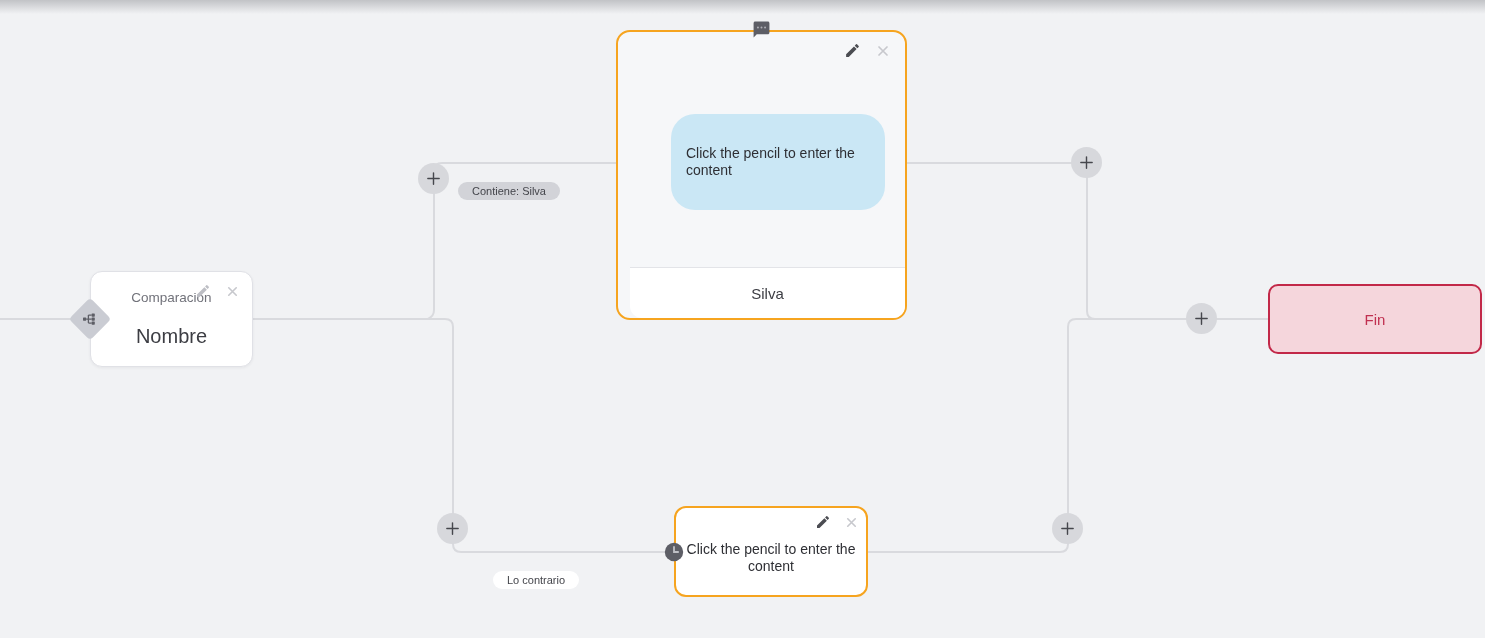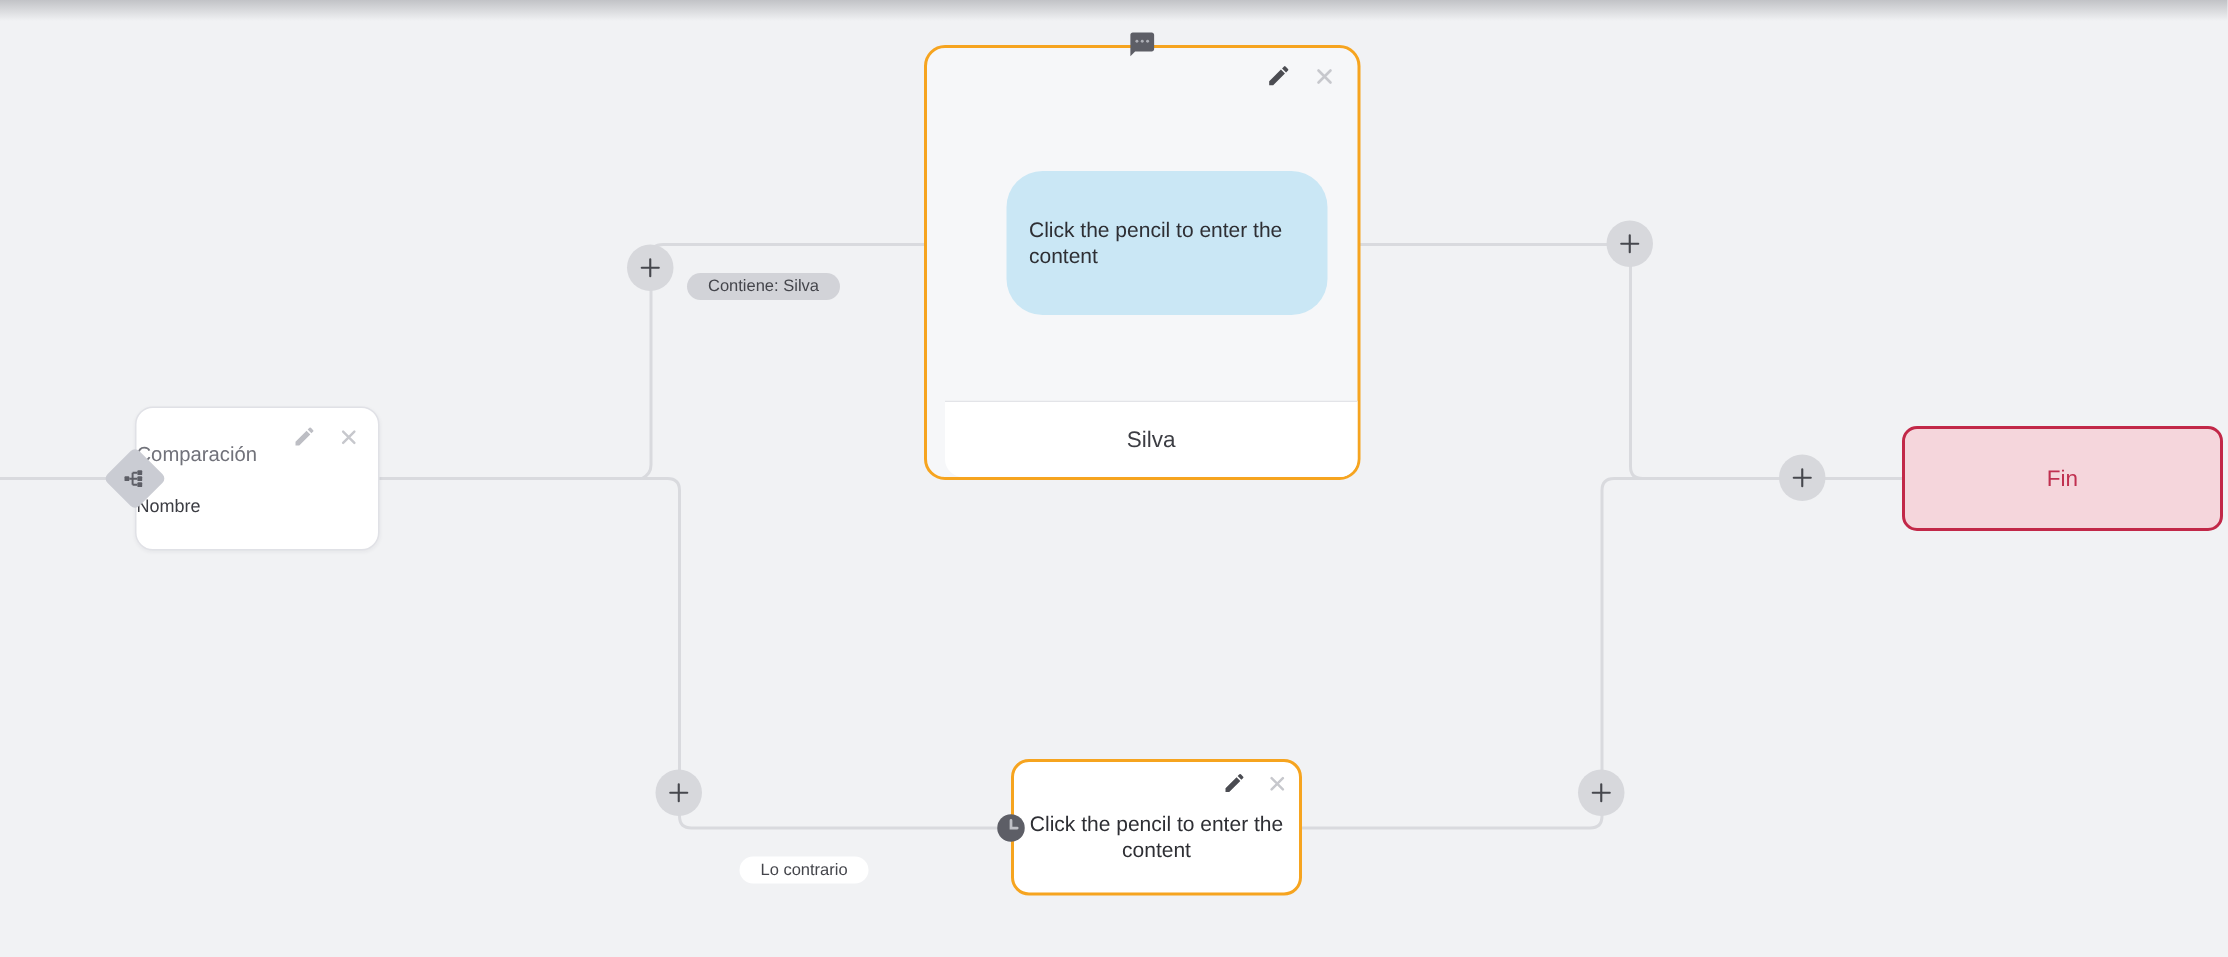--- a/index.html
+++ b/index.html
@@ -26,23 +26,23 @@
   .plus-btn svg { display:block; }
 
   
   .node { position:absolute; background:#fff; }
   .node-actions { position:absolute; display:flex; align-items:center; }
   .icon-btn { background:none; border:none; padding:0; cursor:pointer; display:flex; }
 
   
   .comparison-node { left:90px; top:271px; width:163px; height:96px; border:1.5px solid #e0e1e6;
     border-radius:12px; box-shadow:0 1px 3px rgba(40,42,50,.06);
-    display:flex; flex-direction:column; align-items:flex-start; justify-content:center; gap:20px; }
+    display:flex; flex-direction:column; align-items:center; justify-content:center; gap:20px; }
   .comparison-node .title { font-size:13.5px; color:#71727a; }
-  .comparison-node .subtitle { font-size:12px; color:#3c3d43; }
+  .comparison-node .subtitle { font-size:20px; color:#3c3d43; }
   .comparison-node .node-actions { top:11px; right:12px; gap:14px; }
 
   
   .message-node { left:616px; top:30px; width:291px; height:290px; background:#f6f7f9;
     border:2px solid #f6a41f; border-radius:14px; display:flex; flex-direction:column; }
   .message-node .body { flex:1; position:relative; }
   .message-node .node-actions { top:10px; right:14px; gap:14px; }
   .bubble { position:absolute; left:53px; top:82px; width:214px; height:96px; border-radius:24px;
     background:#cae7f5; display:flex; align-items:center; padding:0 15px; }
   .bubble .bubble-text { font-size:14px; line-height:17px; color:#2e2f34; }

